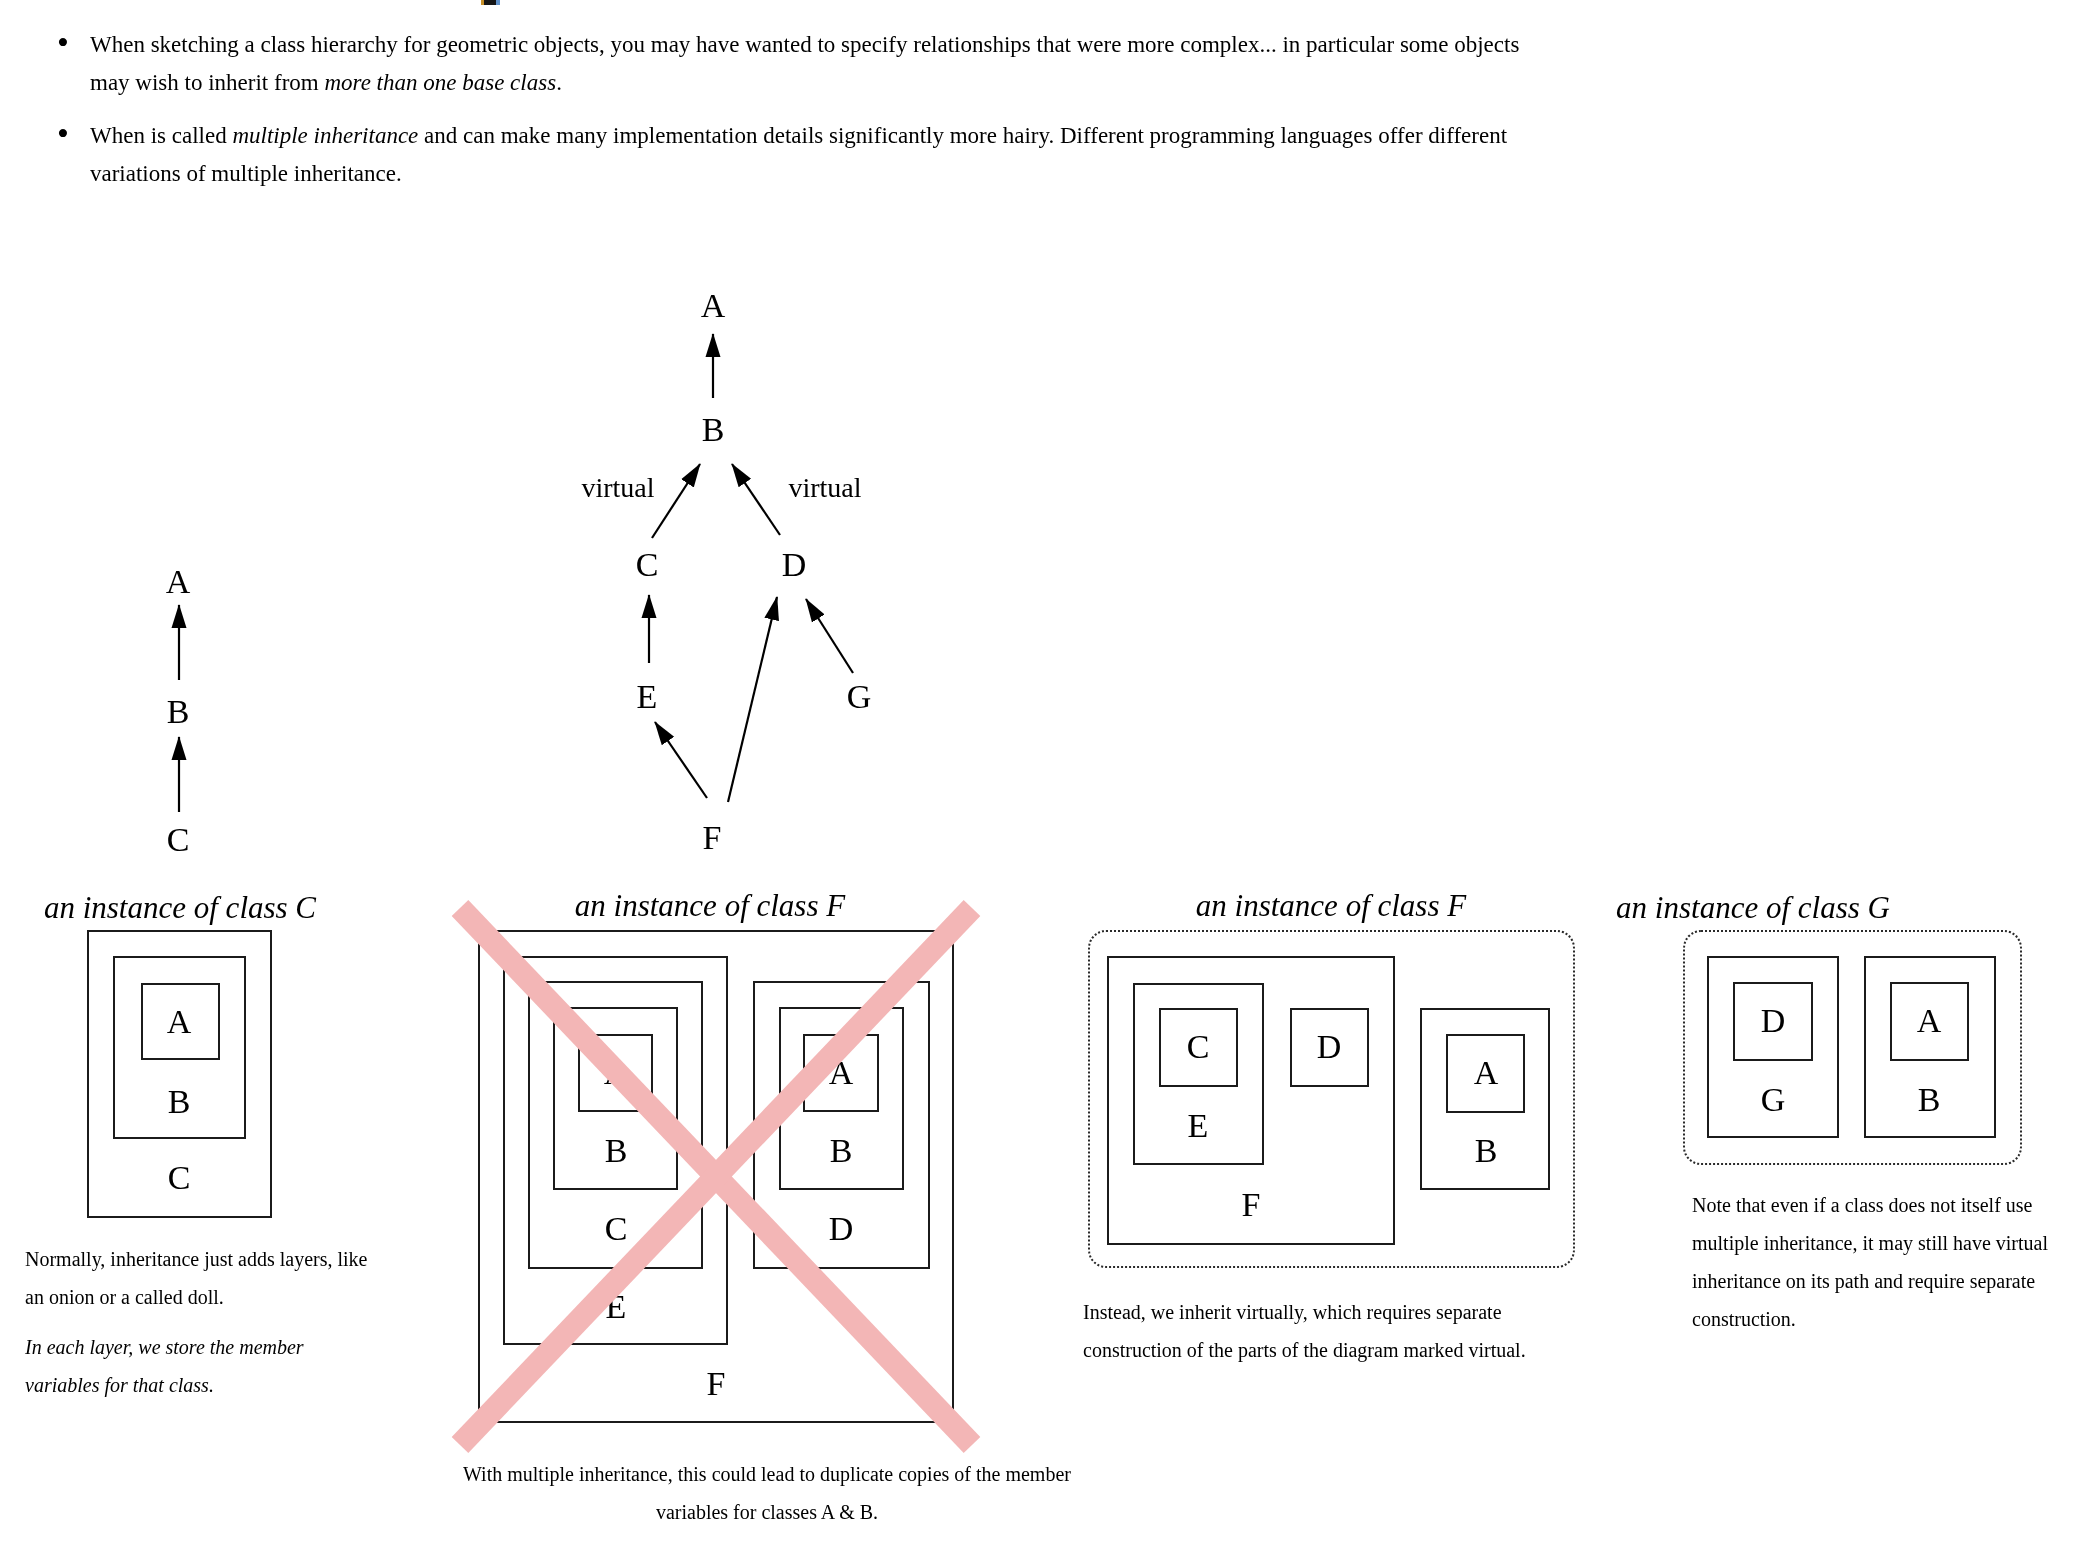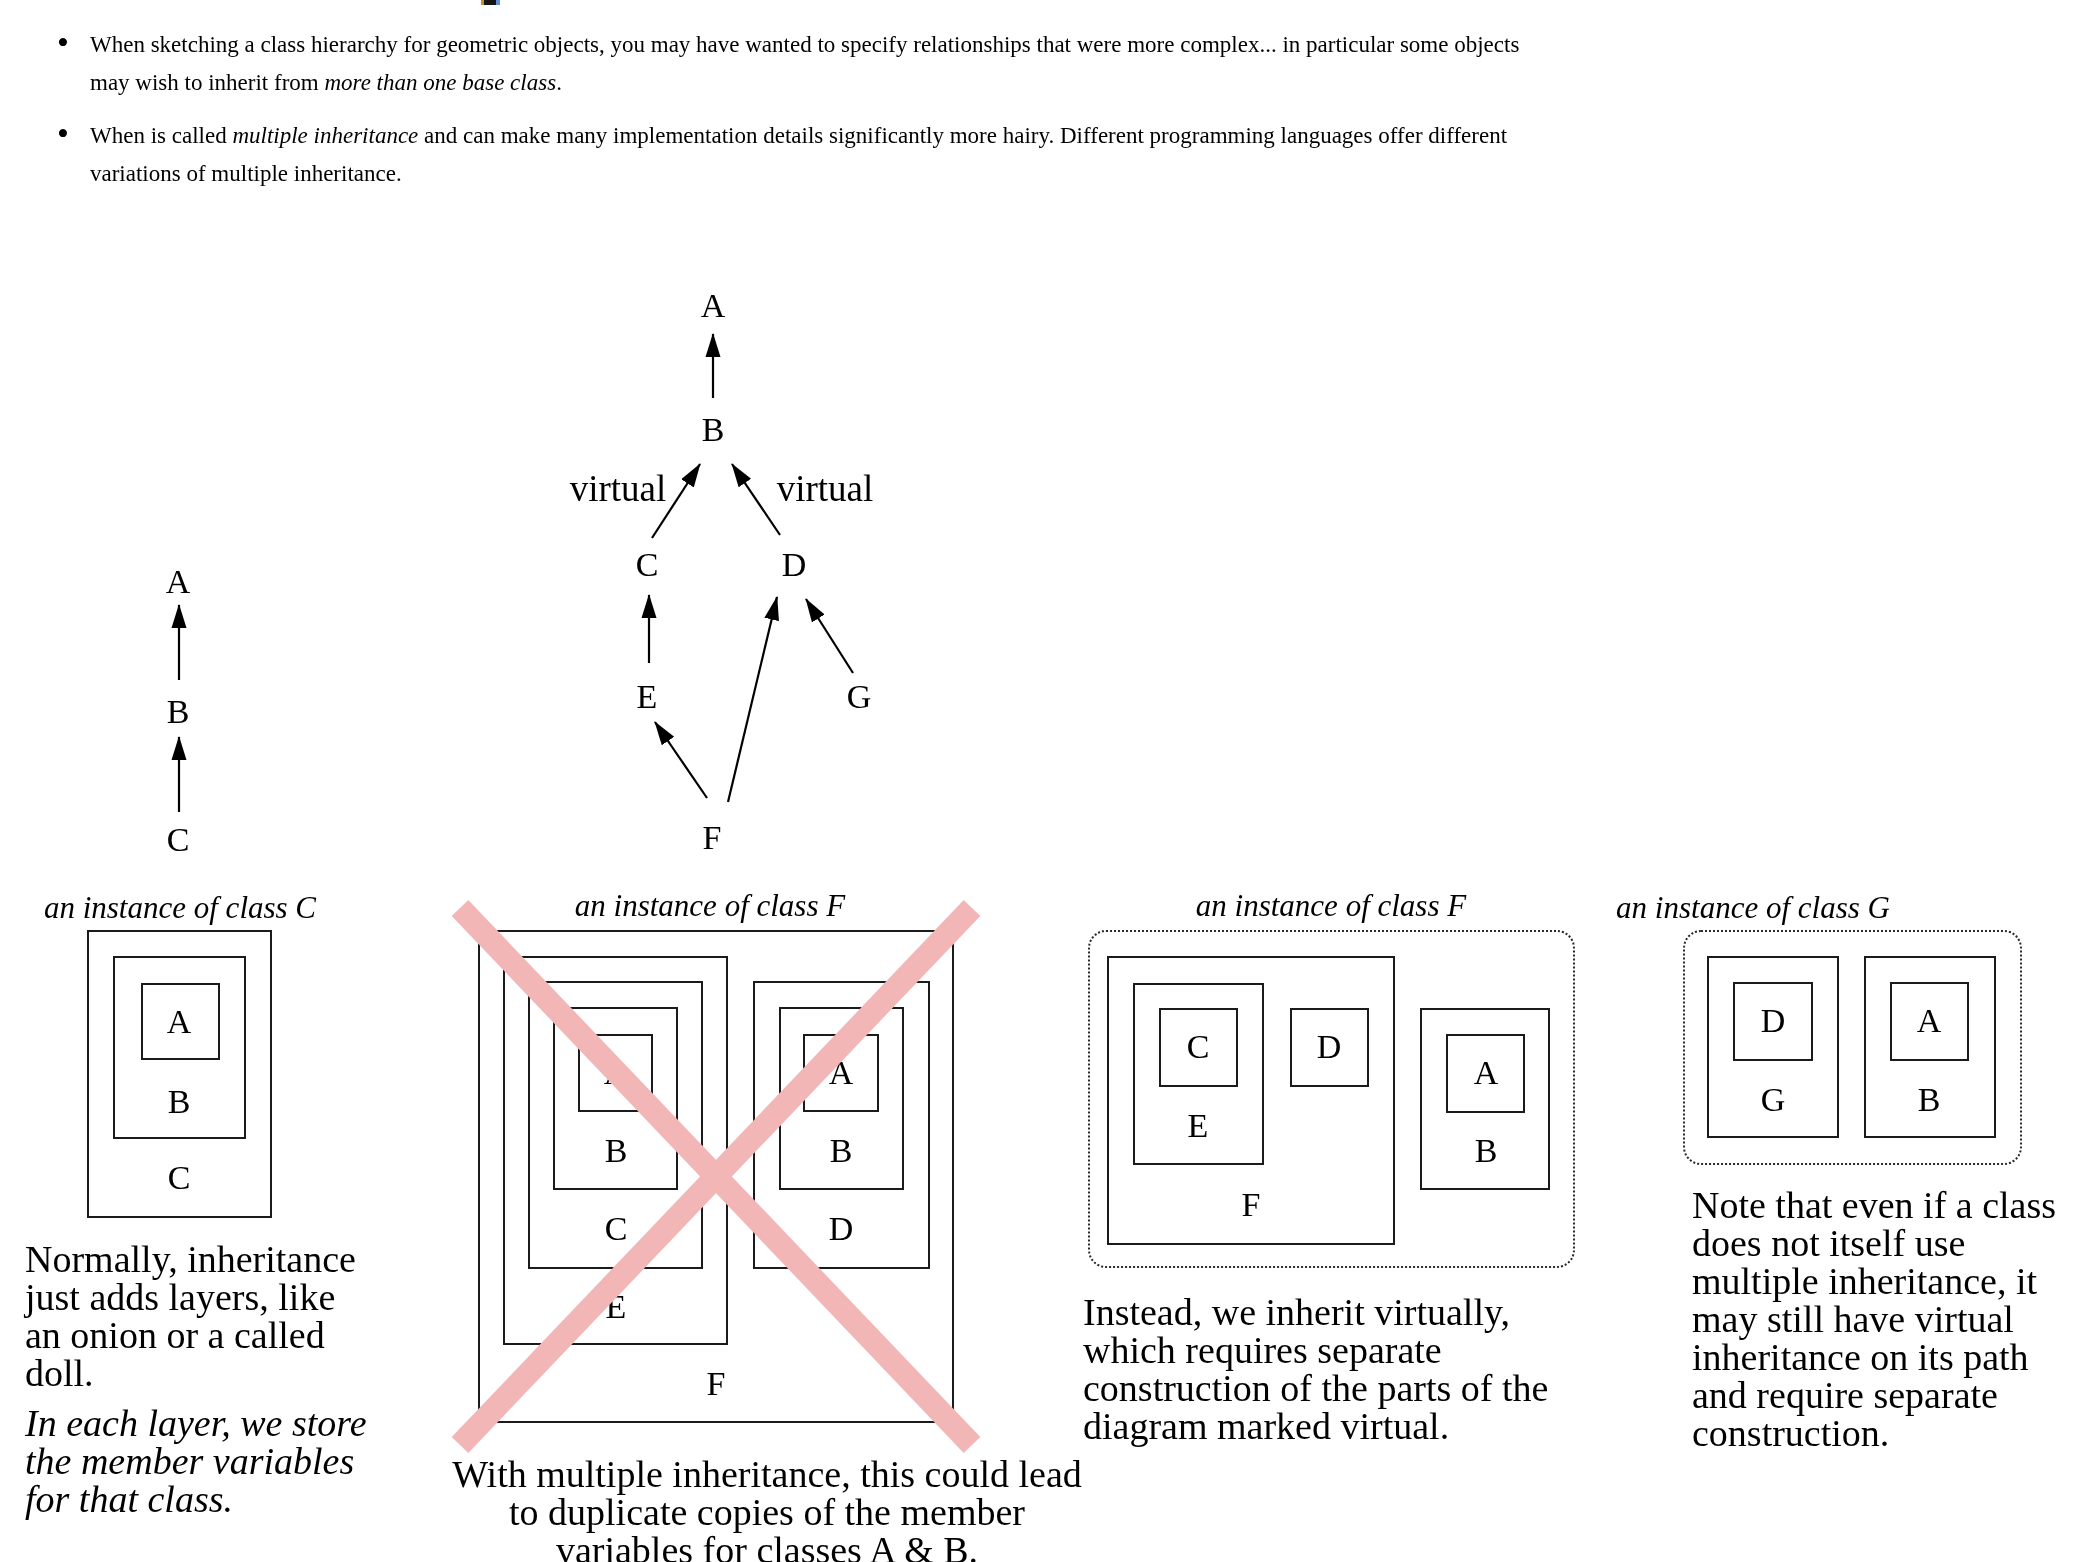--- a/index.html
+++ b/index.html
@@ -29,42 +29,42 @@
   .bullet-2{ top:117px; }
   .bullet i{ font-style:italic; }
 
   
   .node{
     position:absolute; transform:translate(-50%,-50%);
     font-size:34px; line-height:34px; white-space:nowrap;
   }
   .virtual-label{
     position:absolute; transform:translate(-50%,-50%);
-    font-size:37px; white-space:nowrap;
+    font-size:28px; white-space:nowrap;
   }
 
   
   .panel-title{
     position:absolute; transform:translateX(-50%);
     font-style:italic; font-size:31px; white-space:nowrap;
   }
 
   
   .box{ position:absolute; border:2px solid #1b1b1b; }
   .dotted{
     position:absolute; border:2.5px dotted #2a2a2a; border-radius:18px;
   }
   .boxlbl{
     position:absolute; transform:translate(-50%,-50%);
     font-size:34px; line-height:34px;
   }
 
   
   .caption{
-    position:absolute; font-size:38px; line-height:38px; text-align:left;
+    position:absolute; font-size:20px; line-height:38px; text-align:left;
   }
   .caption p + p { margin-top:12px;font-style:italic; }
   .cap-normally{ left:25px;  top:1240px; width:352px; }
   .cap-multiple{ left:443px; top:1455px; width:648px;text-align:center; }
   .cap-virtual { left:1083px; top:1293px; width:492px; }
   .cap-note    { left:1692px; top:1186px; width:378px; }
 
   svg.overlay{
     position:absolute; left:0; top:0; width:2097px; height:1562px;
     z-index:5; pointer-events:none;

